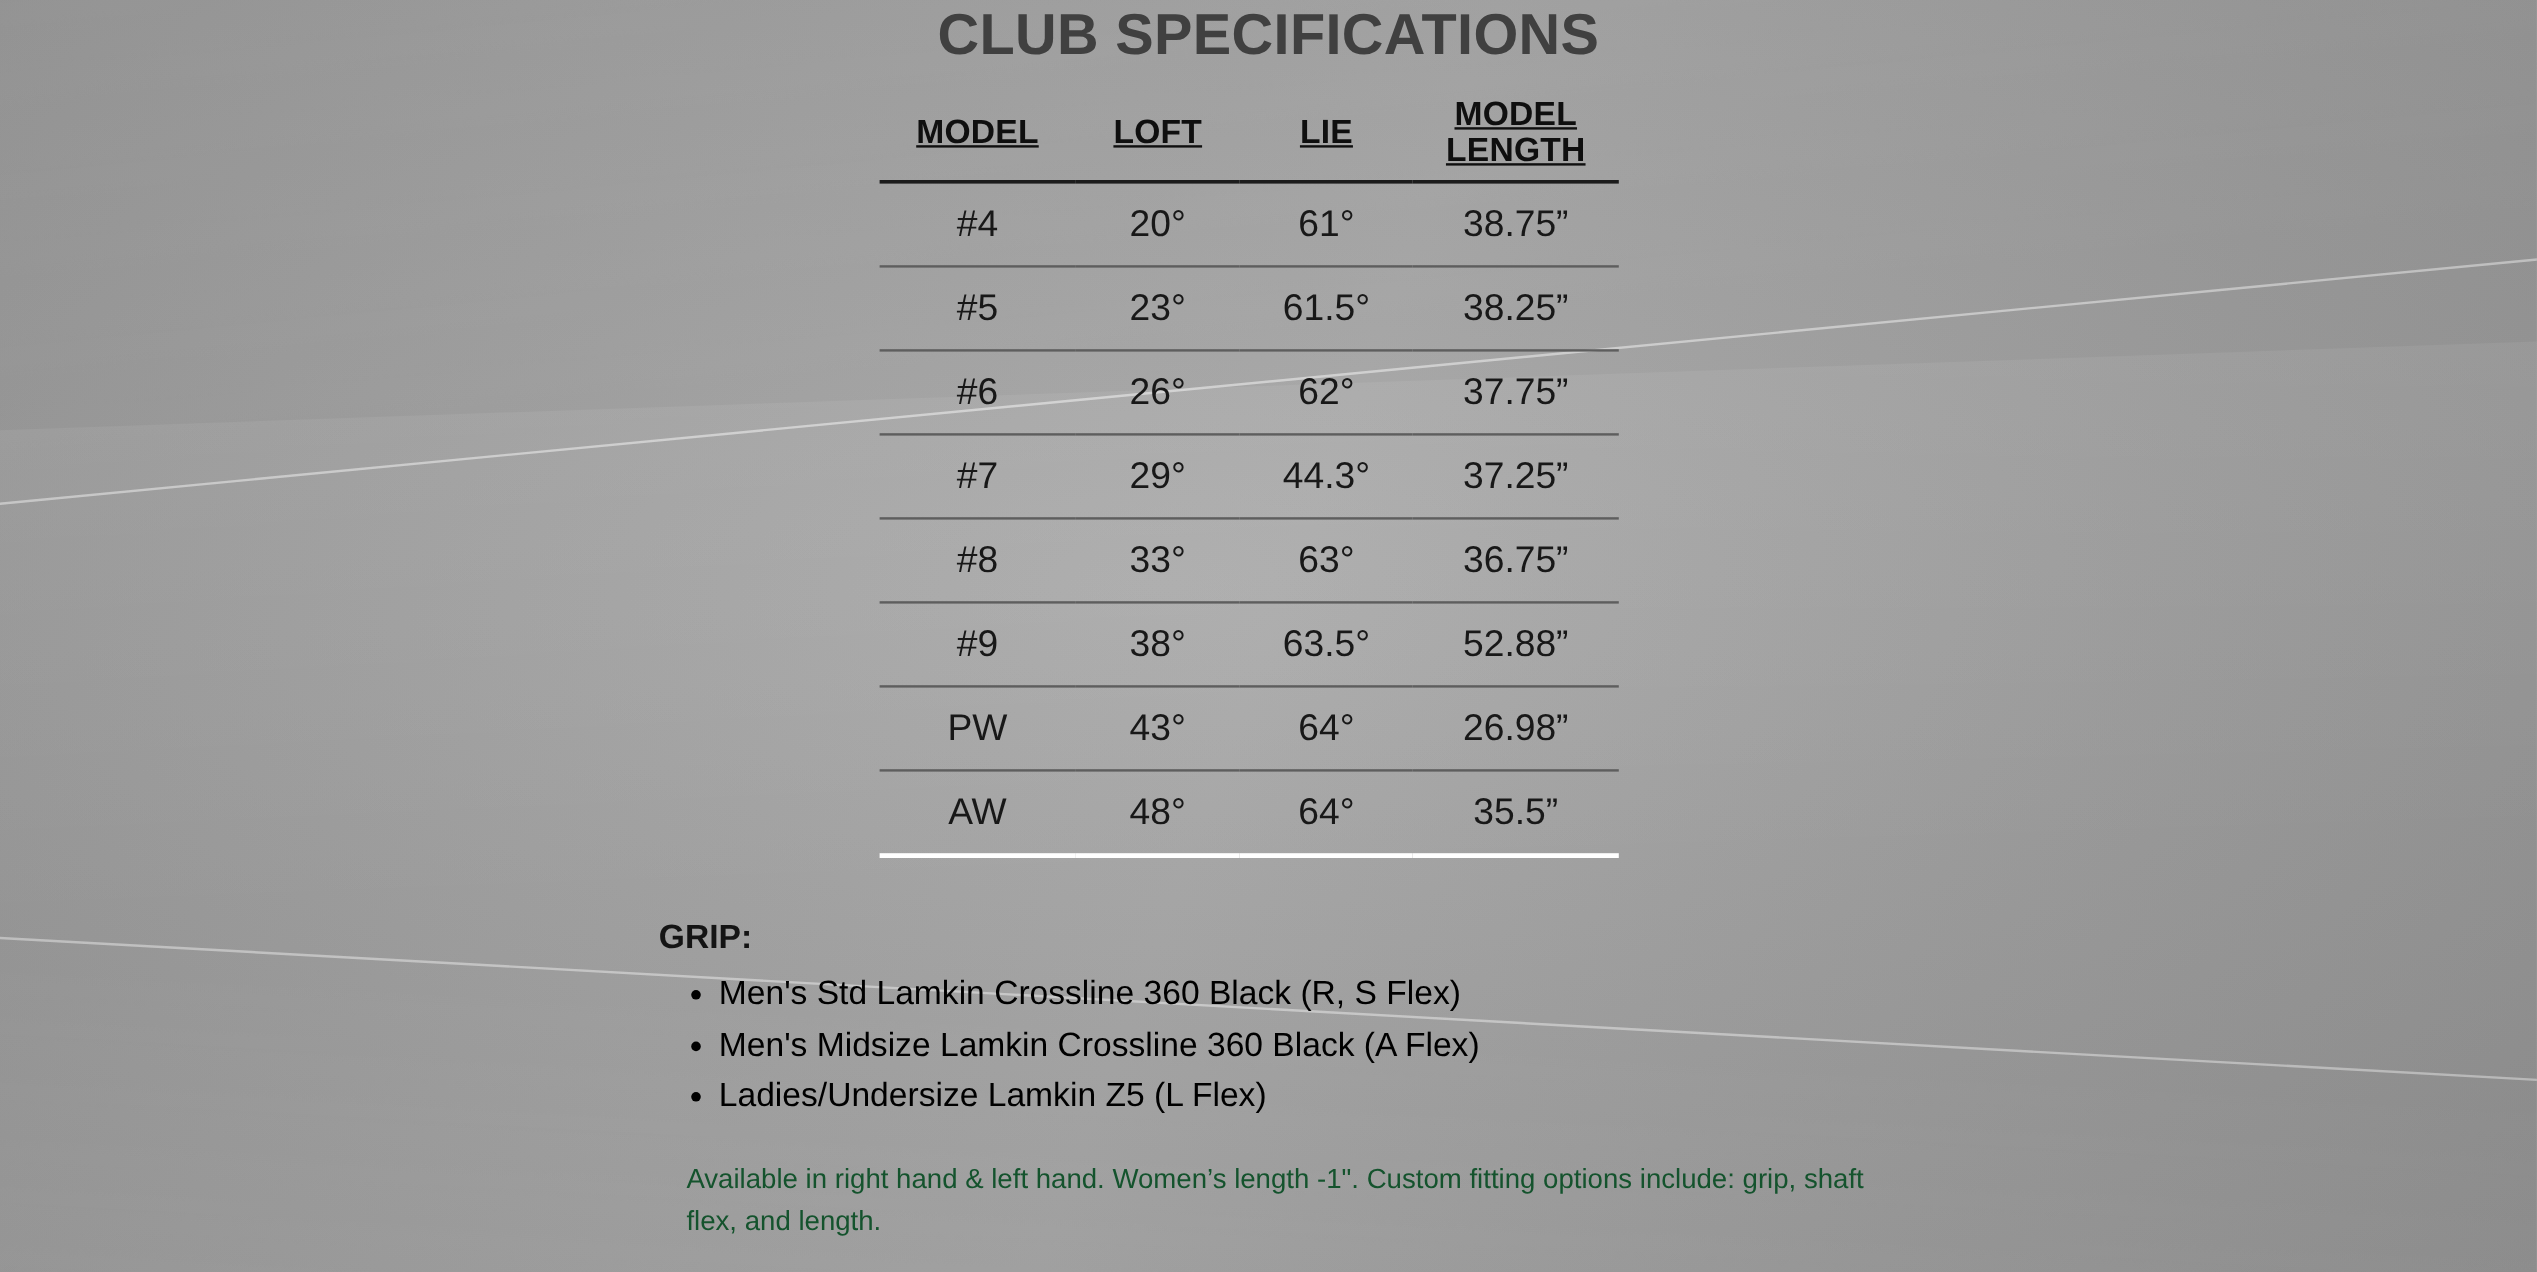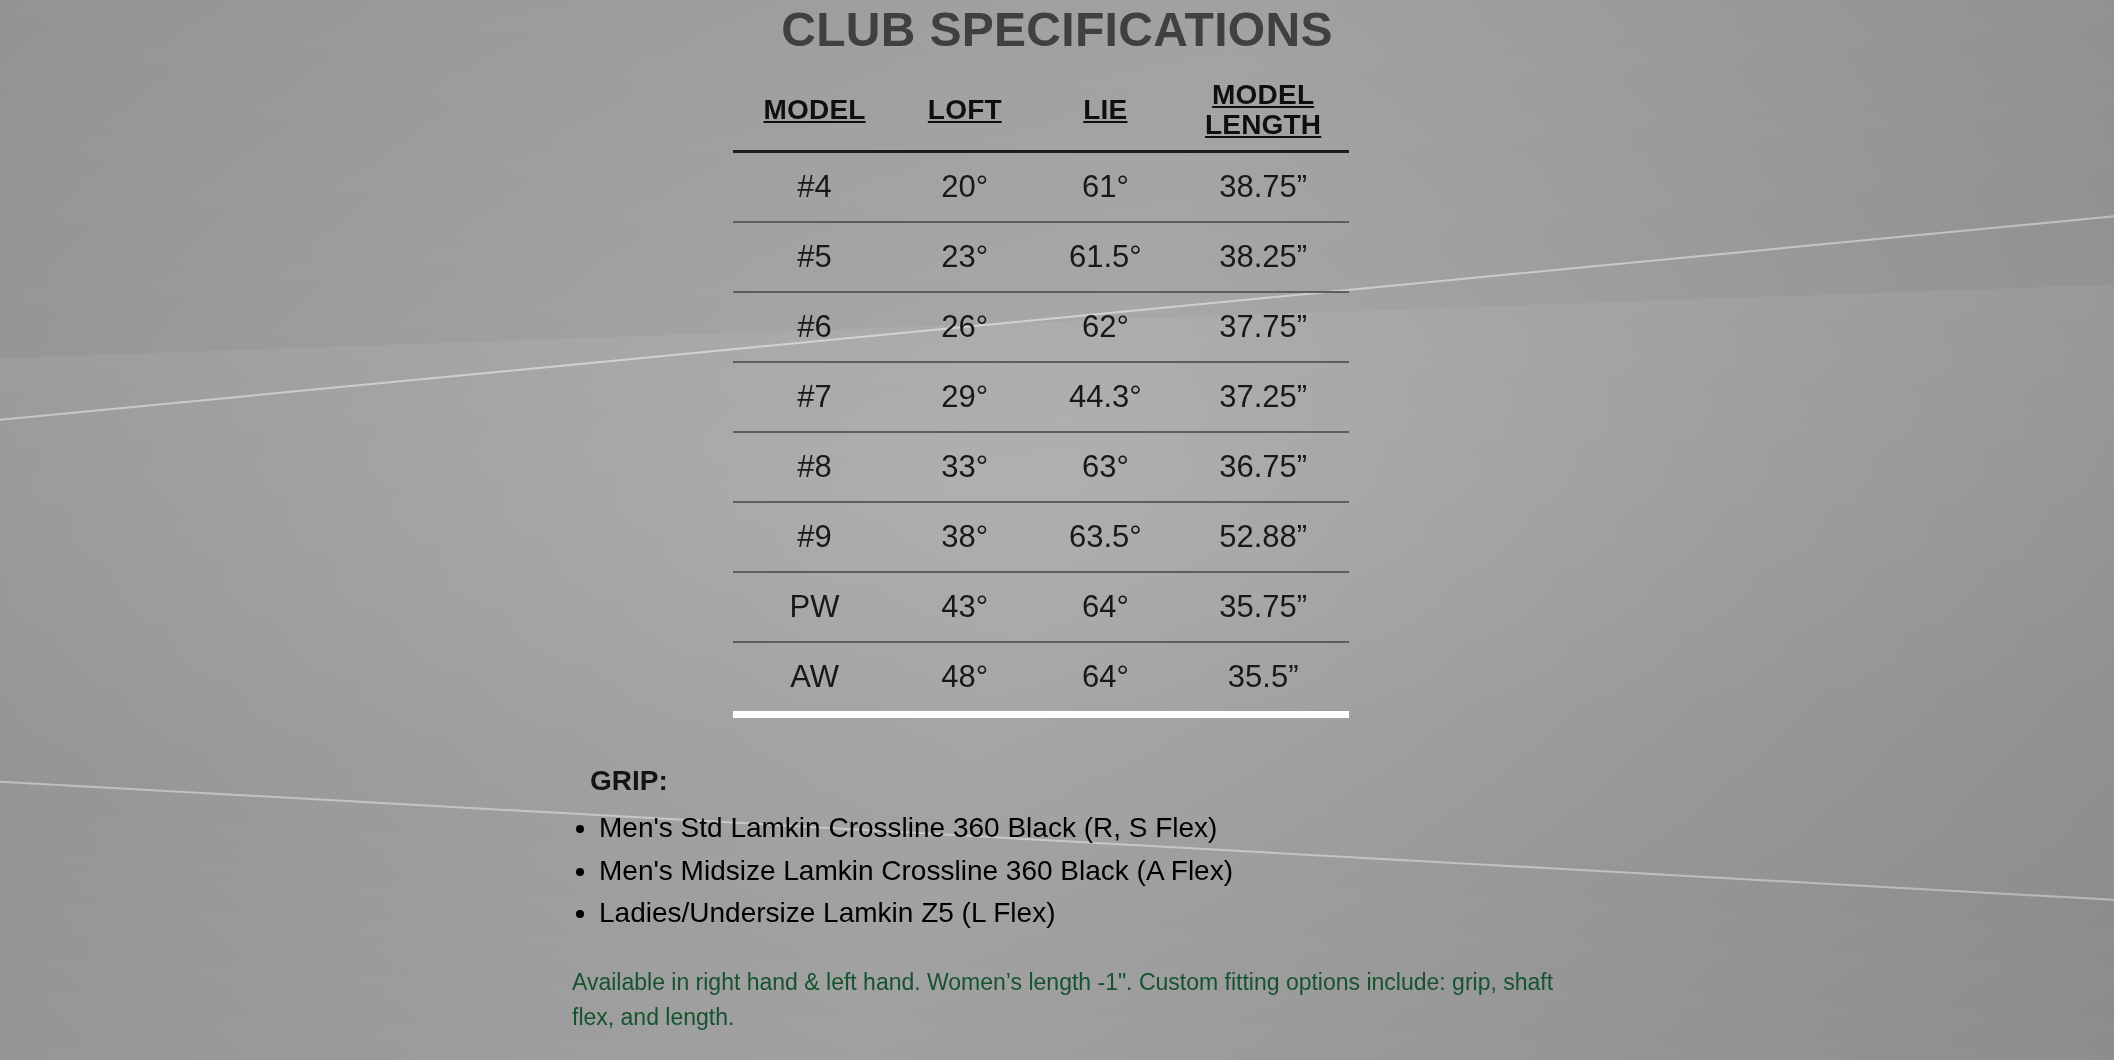--- a/index.html
+++ b/index.html
@@ -100,39 +100,38 @@
     border-bottom: 3px solid #1c1c1c;
   }
   .spec-table td {
     text-align: center;
     padding: 16px 0 16px 0;
     font-size: 31px;
     border-bottom: 2px solid #5e5e5e;
     color: #181818;
   }
   .spec-table tbody tr:last-child td {
-    border-bottom: 7px solid #ffffff;
+    border-bottom: 4px solid #ffffff;
   }
   .col-model { width: 152px; }
   .col-loft  { width: 128px; }
   .col-lie   { width: 134px; }
   .col-shaft { width: 160px; }
 
   .grip-block {
     position: absolute;
     left: 549px;
     top: 765px;
     width: 1100px;
   }
   .grip-title {
     font-size: 28px;
     font-weight: bold;
     color: #141414;
     margin-bottom: 10px;
-    margin-left: 41px;
   }
   .grip-list {
     margin: 0;
     padding-left: 50px;
     list-style: disc;
   }
   .grip-list li {
     font-size: 28px;
     line-height: 1.52;
     color: #000000;
@@ -208,21 +207,21 @@
       <tr>
         <td>#9</td>
         <td>38°</td>
         <td>63.5°</td>
         <td>52.88”</td>
       </tr>
       <tr>
         <td>PW</td>
         <td>43°</td>
         <td>64°</td>
-        <td>35.75”</td>
+        <td>26.98”</td>
       </tr>
       <tr>
         <td>AW</td>
         <td>48°</td>
         <td>64°</td>
         <td>35.5”</td>
       </tr>
     </tbody>
   </table>
 

